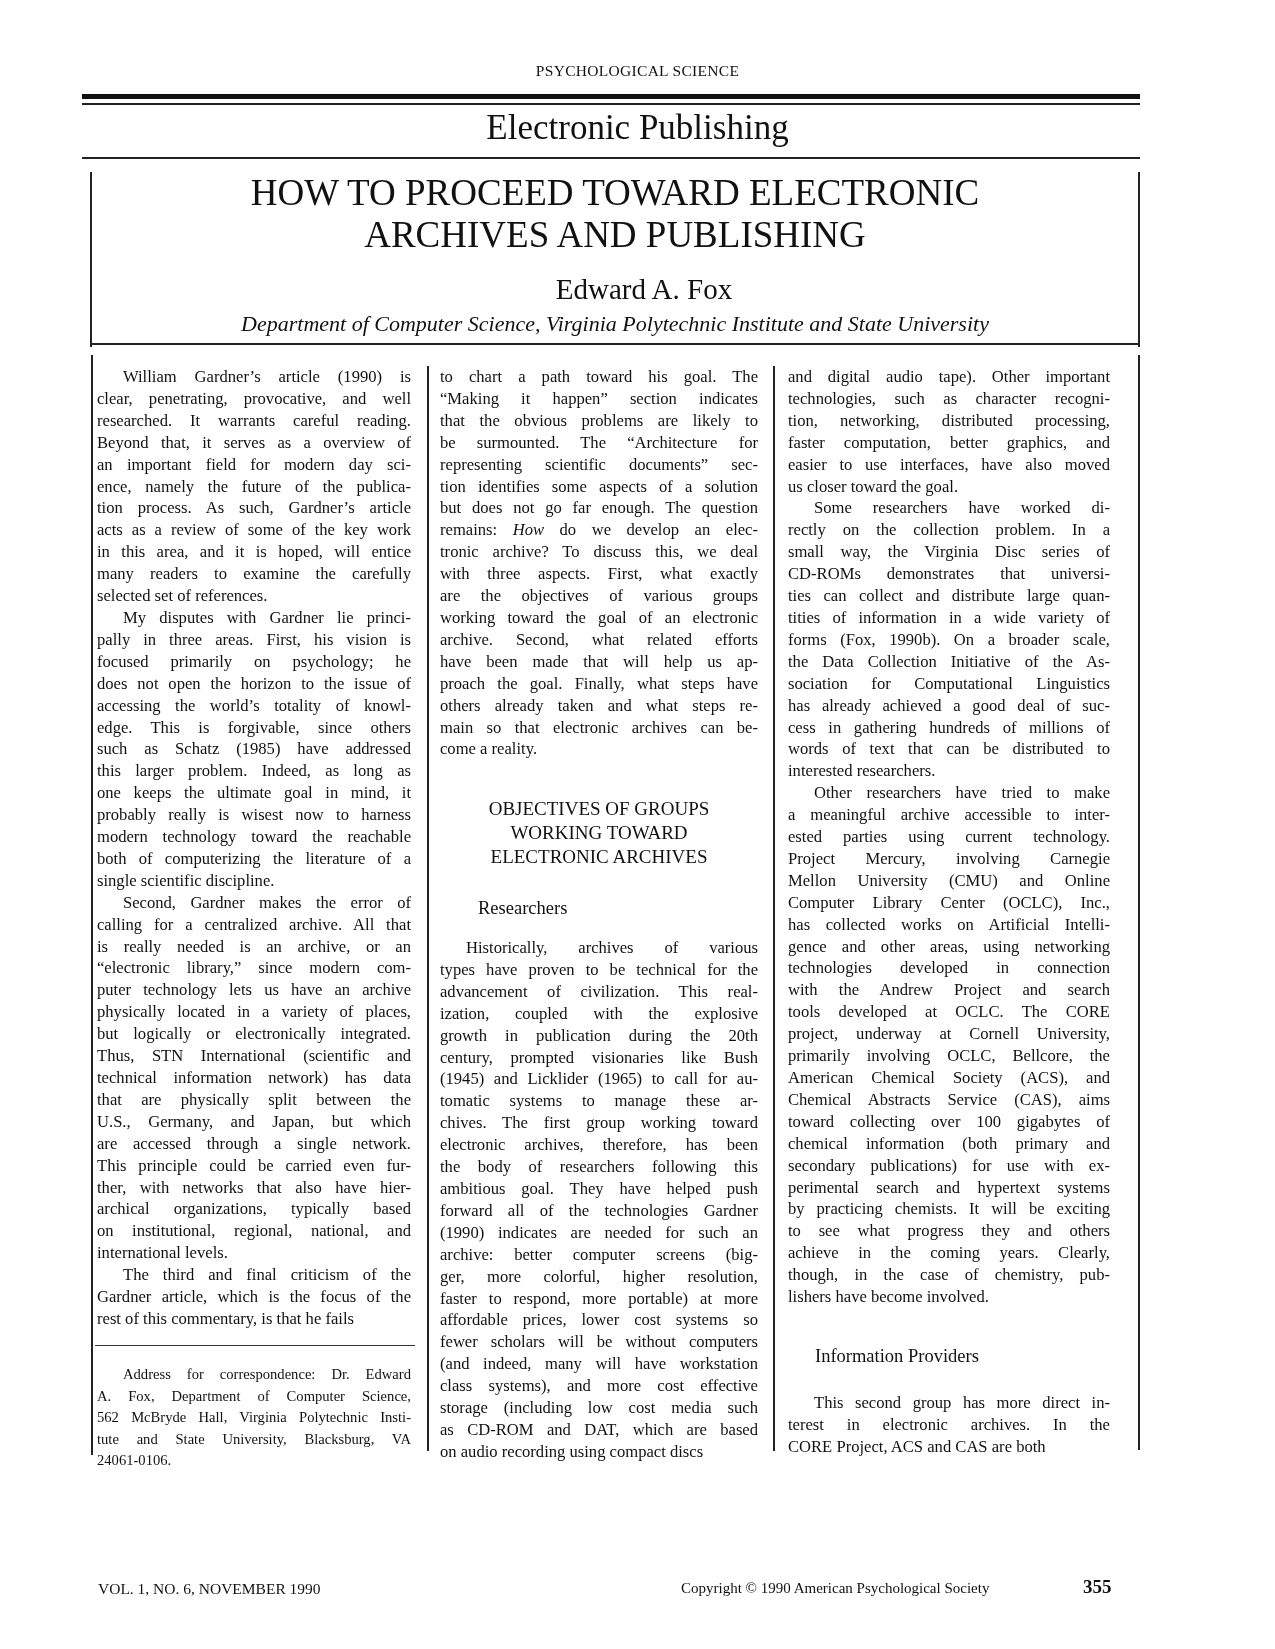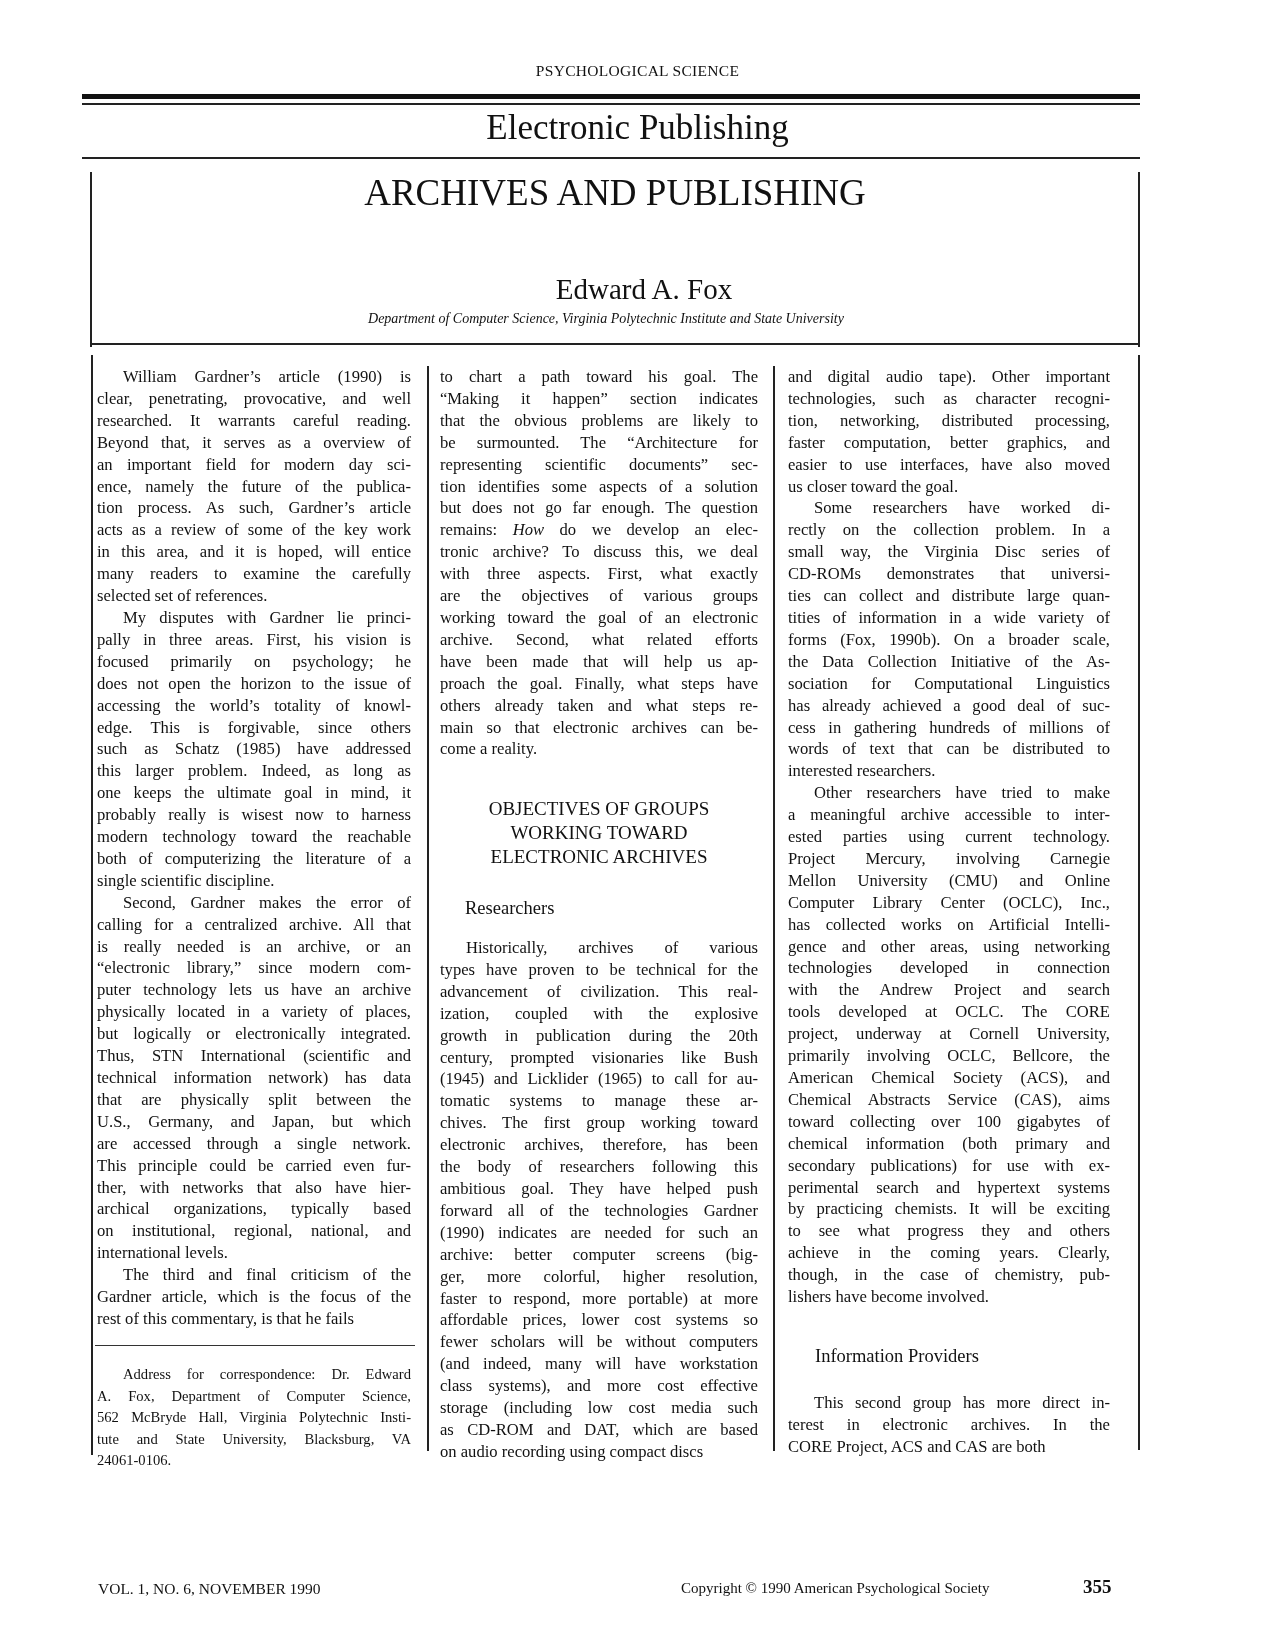--- a/index.html
+++ b/index.html
@@ -7,21 +7,21 @@
          font-family: "Liberation Serif", "DejaVu Serif", serif; color: #111; }
   .abs { position: absolute; }
   .journal { left: 0; width: 1275px; top: 62px; text-align: center; font-size: 15.5px; letter-spacing: 0.3px; }
   .rule-thick { left: 82px; width: 1058px; top: 94px; height: 5px; background: #111; }
   .rule-thin1 { left: 82px; width: 1058px; top: 103px; height: 2px; background: #222; }
   .section-title { left: 0; width: 1275px; top: 108px; text-align: center; font-size: 35px; }
   .rule-thin2 { left: 82px; width: 1058px; top: 157px; height: 2px; background: #222; }
   .vbar { width: 2px; background: #222; }
   .title { left: 90px; width: 1050px; top: 172px; text-align: center; font-size: 37px; line-height: 42px; }
   .author { left: 90px; width: 1108px; top: 273px; text-align: center; font-size: 29px; }
-  .affil { left: 81px; width: 1050px; top: 311px; text-align: center; font-size: 14px; font-style: italic; }
+  .affil { left: 90px; width: 1050px; top: 311px; text-align: center; font-size: 22px; font-style: italic; }
   .rule-head { left: 92px; width: 1048px; top: 343px; height: 2px; background: #222; }
   .col { font-size: 16.6px; line-height: 21.9px; }
   .col .ln { white-space: nowrap; display: block; text-align: justify; text-align-last: justify; }
   .col .ln.last { text-align-last: left; }
   .col .ln.ind { text-indent: 26px; }
   .heading { font-size: 19px; text-align: center; line-height: 24px; }
   .subhead { font-size: 18.5px; }
   .foot-rule { left: 95px; width: 320px; top: 1345px; height: 1px; background: #333; }
   .footnote { font-size: 14.6px; line-height: 21.5px; }
   .footer-left { left: 98px; top: 1580px; font-size: 15.5px; }
@@ -34,20 +34,21 @@
 <div class="abs journal">PSYCHOLOGICAL SCIENCE</div>
 <div class="abs rule-thick"></div>
 <div class="abs rule-thin1"></div>
 <div class="abs section-title">Electronic Publishing</div>
 <div class="abs rule-thin2"></div>
 
 <div class="abs vbar" style="left:90px; top:172px; height:175px;"></div>
 <div class="abs vbar" style="left:1138px; top:172px; height:175px;"></div>
 
 <div class="abs title">
+  <div>HOW TO PROCEED TOWARD ELECTRONIC</div>
   <div>ARCHIVES AND PUBLISHING</div>
 </div>
 <div class="abs author">Edward A. Fox</div>
 <div class="abs affil">Department of Computer Science, Virginia Polytechnic Institute and State University</div>
 <div class="abs rule-head"></div>
 
 <div class="abs vbar" style="left:91px; top:355px; height:1100px;"></div>
 <div class="abs col" id="col1" style="left:97px; top:366px; width:314px;">
     <span class="ln ind">William Gardner’s article (1990) is</span>
     <span class="ln">clear, penetrating, provocative, and well</span>
@@ -126,21 +127,21 @@
     <span class="ln">proach the goal. Finally, what steps have</span>
     <span class="ln">others already taken and what steps re-</span>
     <span class="ln">main so that electronic archives can be-</span>
     <span class="ln last">come a reality.</span>
   </div>
 <div class="abs heading" style="left:440px; top:797px; width:318px;">
   <div>OBJECTIVES OF GROUPS</div>
   <div>WORKING TOWARD</div>
   <div>ELECTRONIC ARCHIVES</div>
 </div>
-<div class="abs subhead" style="left:465px; top:898px;">Researchers</div>
+<div class="abs subhead" style="left:478px; top:898px;">Researchers</div>
 <div class="abs col" id="col2b" style="left:440px; top:937px; width:318px;">
     <span class="ln ind">Historically, archives of various</span>
     <span class="ln">types have proven to be technical for the</span>
     <span class="ln">advancement of civilization. This real-</span>
     <span class="ln">ization, coupled with the explosive</span>
     <span class="ln">growth in publication during the 20th</span>
     <span class="ln">century, prompted visionaries like Bush</span>
     <span class="ln">(1945) and Licklider (1965) to call for au-</span>
     <span class="ln">tomatic systems to manage these ar-</span>
     <span class="ln">chives. The first group working toward</span>

